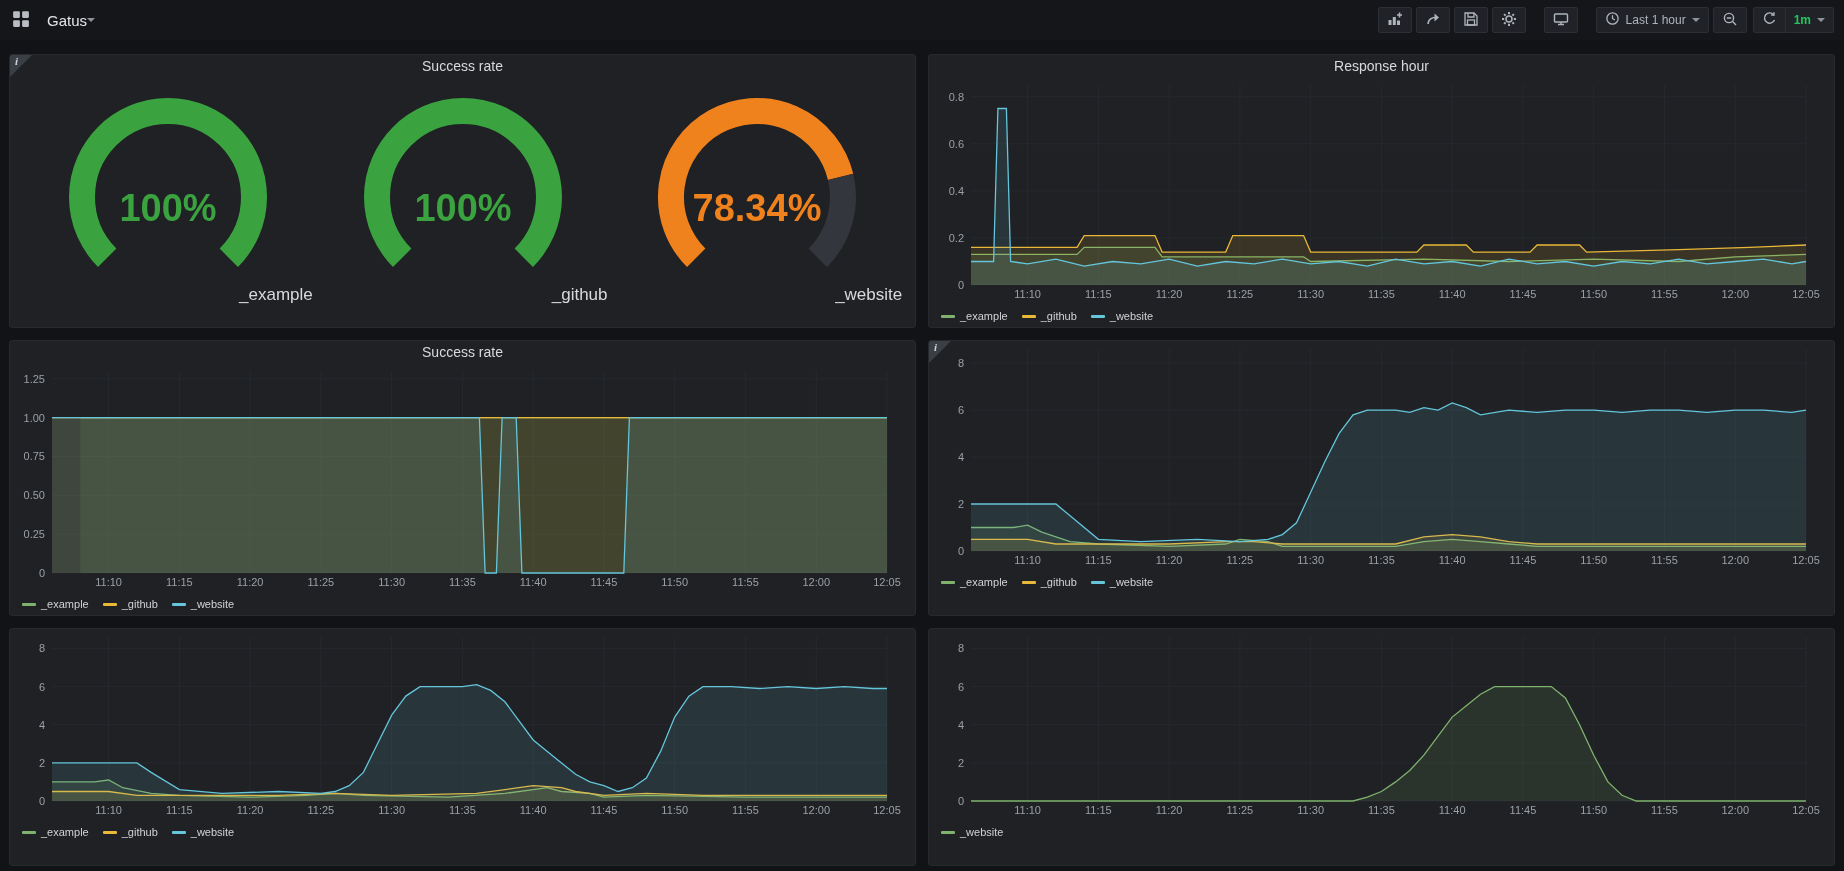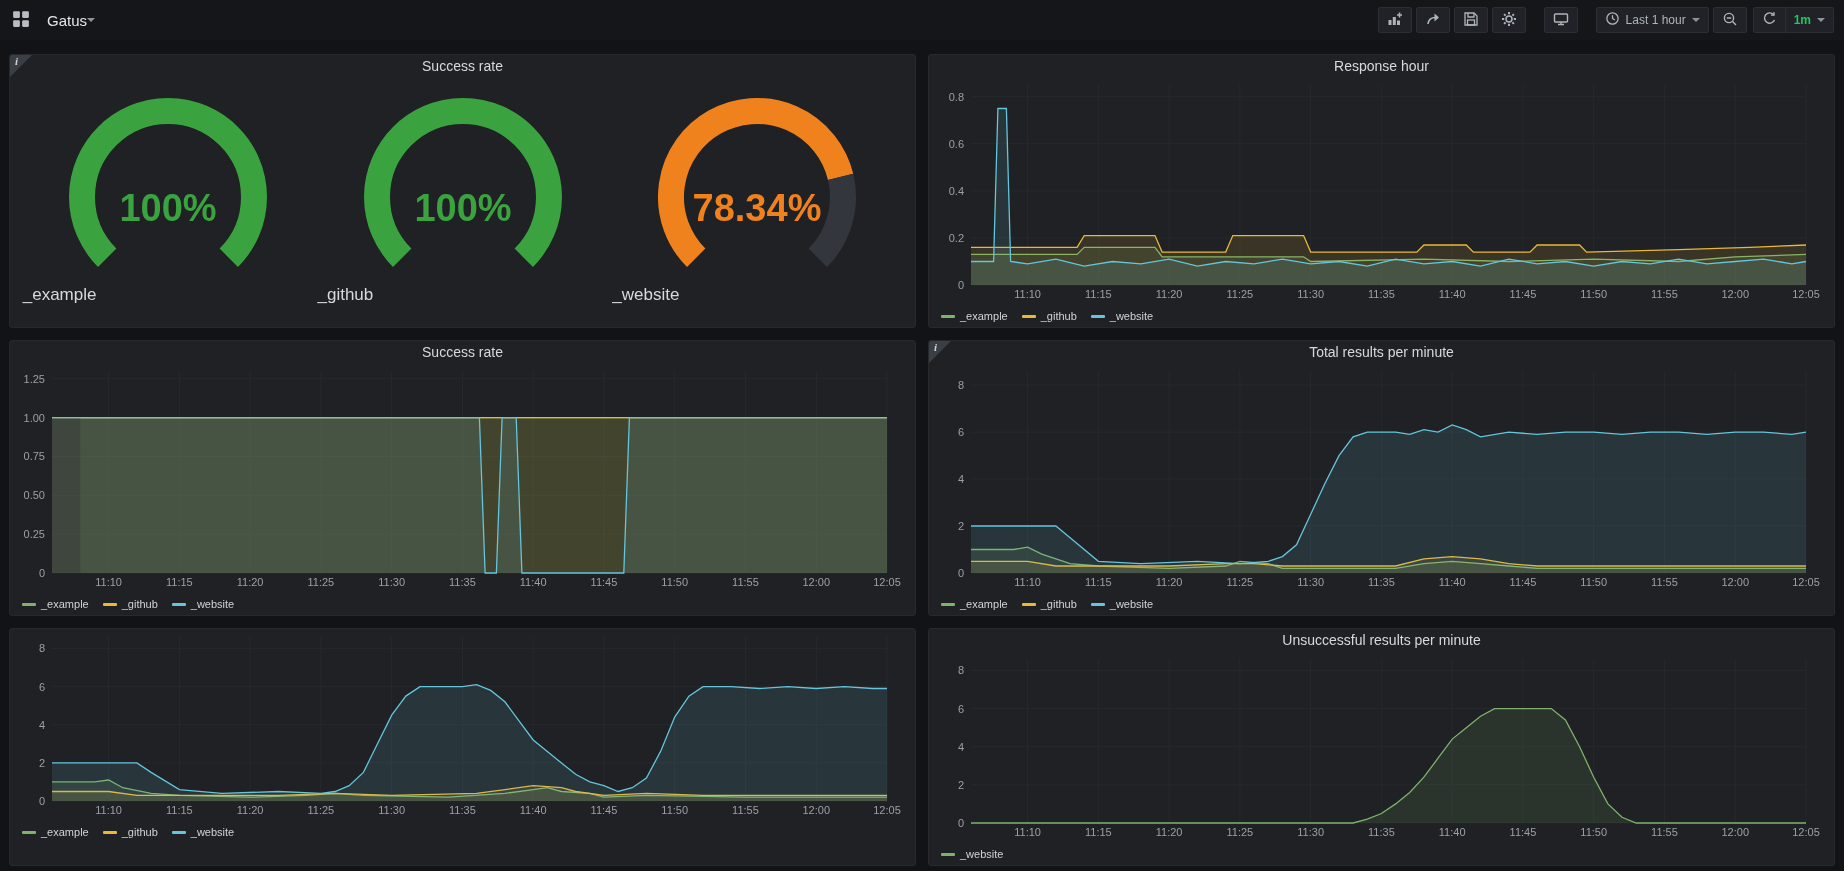--- a/index.html
+++ b/index.html
@@ -30,21 +30,21 @@
   .dashboard { display:grid; grid-template-columns:1fr 1fr; grid-template-rows:274px 276px 238px; gap:12px; padding:14px 9px 0; }
   .panel { background:#1f2124; border:1px solid #27292d; border-radius:3px; position:relative; display:flex; flex-direction:column; overflow:hidden; }
   .panel-title { margin:0; font-size:14px; font-weight:500; text-align:center; padding:3px 0 3px; color:#d8d9da; cursor:pointer; flex:0 0 auto; }
   .panel-body { flex:1 1 auto; position:relative; padding:0 8px 2px; min-height:0; }
 
   .info-corner { position:absolute; top:0; left:0; width:0; height:0; border-top:22px solid #3a3e45; border-right:22px solid transparent; z-index:2; cursor:pointer; }
   .info-corner span { position:absolute; top:-22px; left:5px; font-family:"Liberation Serif", serif; font-style:italic; font-weight:bold; font-size:11px; color:#cfd3d8; }
 
   
   .gauges { display:flex; height:100%; align-items:center; justify-content:space-evenly; }
-  .gauge { text-align:left; }
+  .gauge { text-align:right; }
   .gauge-label { font-size:17px; color:#d8d9da; margin-top:-2px; }
 
   
   .legend { height:18px; display:flex; align-items:center; gap:14px; padding-left:4px; font-size:11px; color:#d0d2d6; }
   .legend-item { display:inline-flex; align-items:center; gap:5px; cursor:pointer; }
   .legend-mark { width:14px; height:3px; border-radius:1px; display:inline-block; }
 </style>
 </head>
 <body>
 
@@ -313,21 +313,20 @@
             <span class="legend-mark" style="background: rgb(100, 197, 219);"></span>
             <span>_website</span>
           </span>
         </div></div>
   </section>
 
   <section class="panel">
     <div class="info-corner">
         <span>i</span>
       </div>
-    <h2 class="panel-title">Total results per minute</h2>
     <div class="panel-body" id="panel-body-3"><svg width="889" height="228">
           <g>
             <line x1="34" x2="869" y1="210" y2="210" stroke="#26292e"></line>
             <line x1="34" x2="869" y1="163.02325581395348" y2="163.02325581395348" stroke="#26292e"></line>
             <line x1="34" x2="869" y1="116.046511627907" y2="116.046511627907" stroke="#26292e"></line>
             <line x1="34" x2="869" y1="69.06976744186046" y2="69.06976744186046" stroke="#26292e"></line>
             <line x1="34" x2="869" y1="22.093023255813954" y2="22.093023255813954" stroke="#26292e"></line>
             <line x1="90.61016949152543" x2="90.61016949152543" y1="8" y2="210" stroke="#26292e"></line>
             <line x1="161.3728813559322" x2="161.3728813559322" y1="8" y2="210" stroke="#26292e"></line>
             <line x1="232.135593220339" x2="232.135593220339" y1="8" y2="210" stroke="#26292e"></line>
@@ -450,21 +449,20 @@
             <span>_github</span>
           </span>
           <span class="legend-item">
             <span class="legend-mark" style="background: rgb(100, 197, 219);"></span>
             <span>_website</span>
           </span>
         </div></div>
   </section>
 
   <section class="panel">
-    <h2 class="panel-title">Unsuccessful results per minute</h2>
     <div class="panel-body" id="panel-body-5"><svg width="889" height="190">
           <g>
             <line x1="34" x2="869" y1="172" y2="172" stroke="#26292e"></line>
             <line x1="34" x2="869" y1="133.86046511627907" y2="133.86046511627907" stroke="#26292e"></line>
             <line x1="34" x2="869" y1="95.72093023255815" y2="95.72093023255815" stroke="#26292e"></line>
             <line x1="34" x2="869" y1="57.581395348837205" y2="57.581395348837205" stroke="#26292e"></line>
             <line x1="34" x2="869" y1="19.44186046511628" y2="19.44186046511628" stroke="#26292e"></line>
             <line x1="90.61016949152543" x2="90.61016949152543" y1="8" y2="172" stroke="#26292e"></line>
             <line x1="161.3728813559322" x2="161.3728813559322" y1="8" y2="172" stroke="#26292e"></line>
             <line x1="232.135593220339" x2="232.135593220339" y1="8" y2="172" stroke="#26292e"></line>

